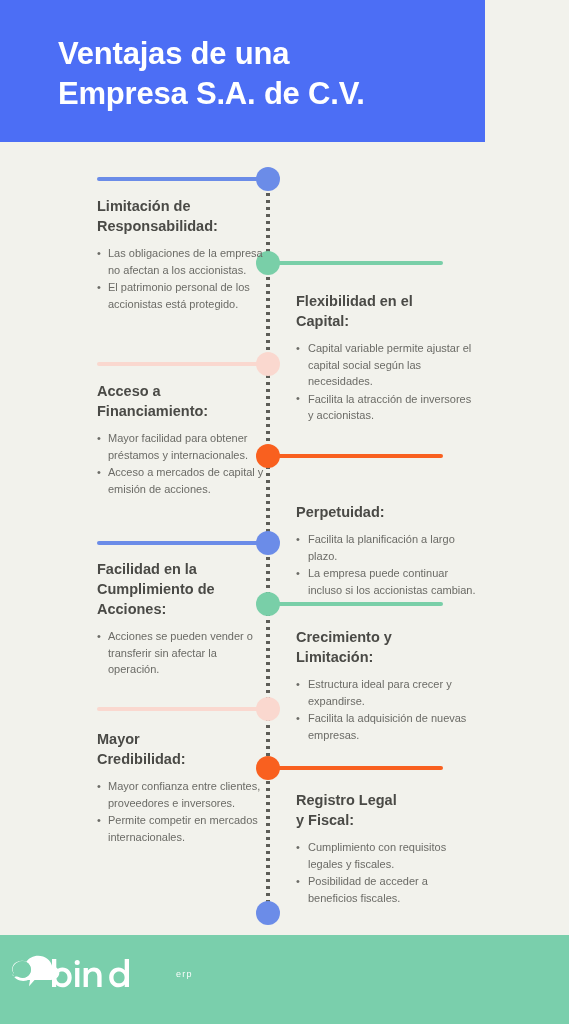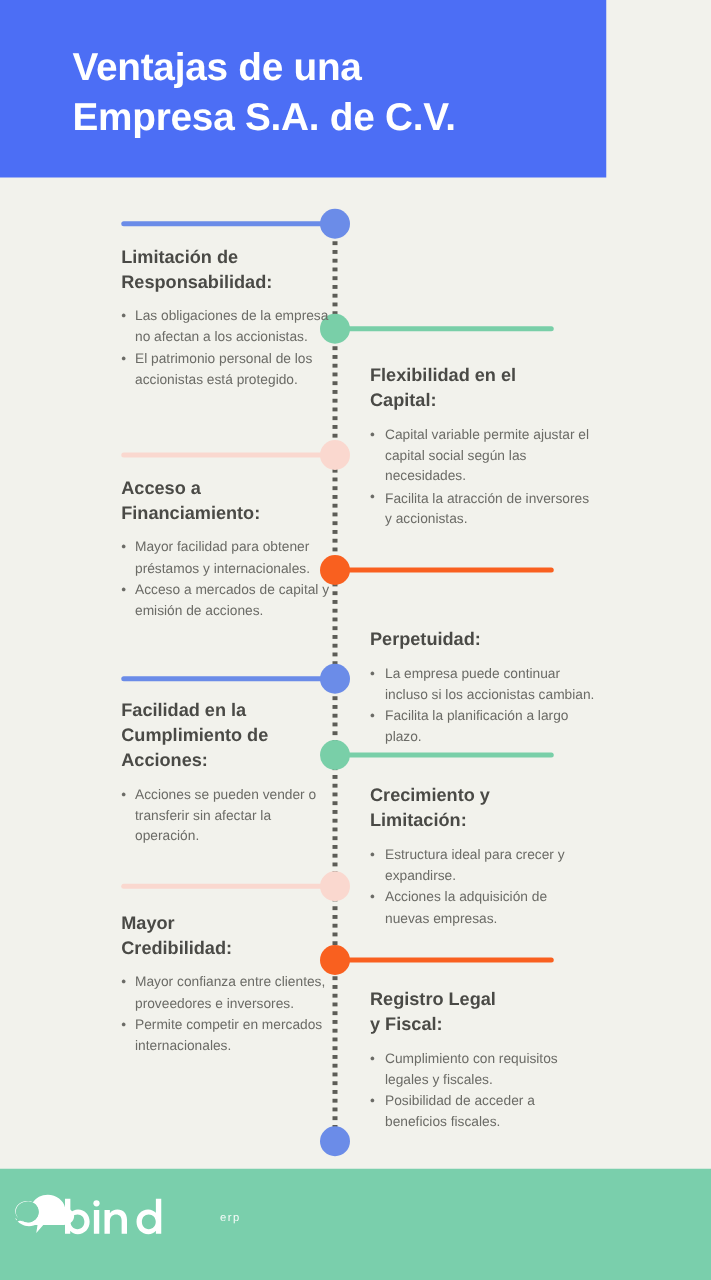--- a/index.html
+++ b/index.html
@@ -147,38 +147,38 @@
         <div class="block-title">Acceso a
 Financiamiento:</div>
         <ul class="block-list">
           <li>Mayor facilidad para obtener préstamos y internacionales.</li>
           <li>Acceso a mercados de capital y emisión de acciones.</li>
         </ul>
       </div>
       <div class="block right" style="top: 475px; margin-top: 27px;">
         <div class="block-title">Perpetuidad:</div>
         <ul class="block-list">
+          <li>Facilita la planificación a largo plazo.</li>
           <li>La empresa puede continuar incluso si los accionistas cambian.</li>
-          <li>Facilita la planificación a largo plazo.</li>
         </ul>
       </div>
       <div class="block left" style="top: 559px;">
         <div class="block-title">Facilidad en la
 Cumplimiento de
 Acciones:</div>
         <ul class="block-list">
           <li>Acciones se pueden vender o transferir sin afectar la operación.</li>
         </ul>
       </div>
       <div class="block right" style="top: 627px;">
         <div class="block-title">Crecimiento y
 Limitación:</div>
         <ul class="block-list">
           <li>Estructura ideal para crecer y expandirse.</li>
-          <li>Acciones la adquisición de nuevas empresas.</li>
+          <li>Facilita la adquisición de nuevas empresas.</li>
         </ul>
       </div>
       <div class="block left" style="top: 729px;">
         <div class="block-title">Mayor
 Credibilidad:</div>
         <ul class="block-list">
           <li>Mayor confianza entre clientes, proveedores e inversores.</li>
           <li>Permite competir en mercados internacionales.</li>
         </ul>
       </div>

